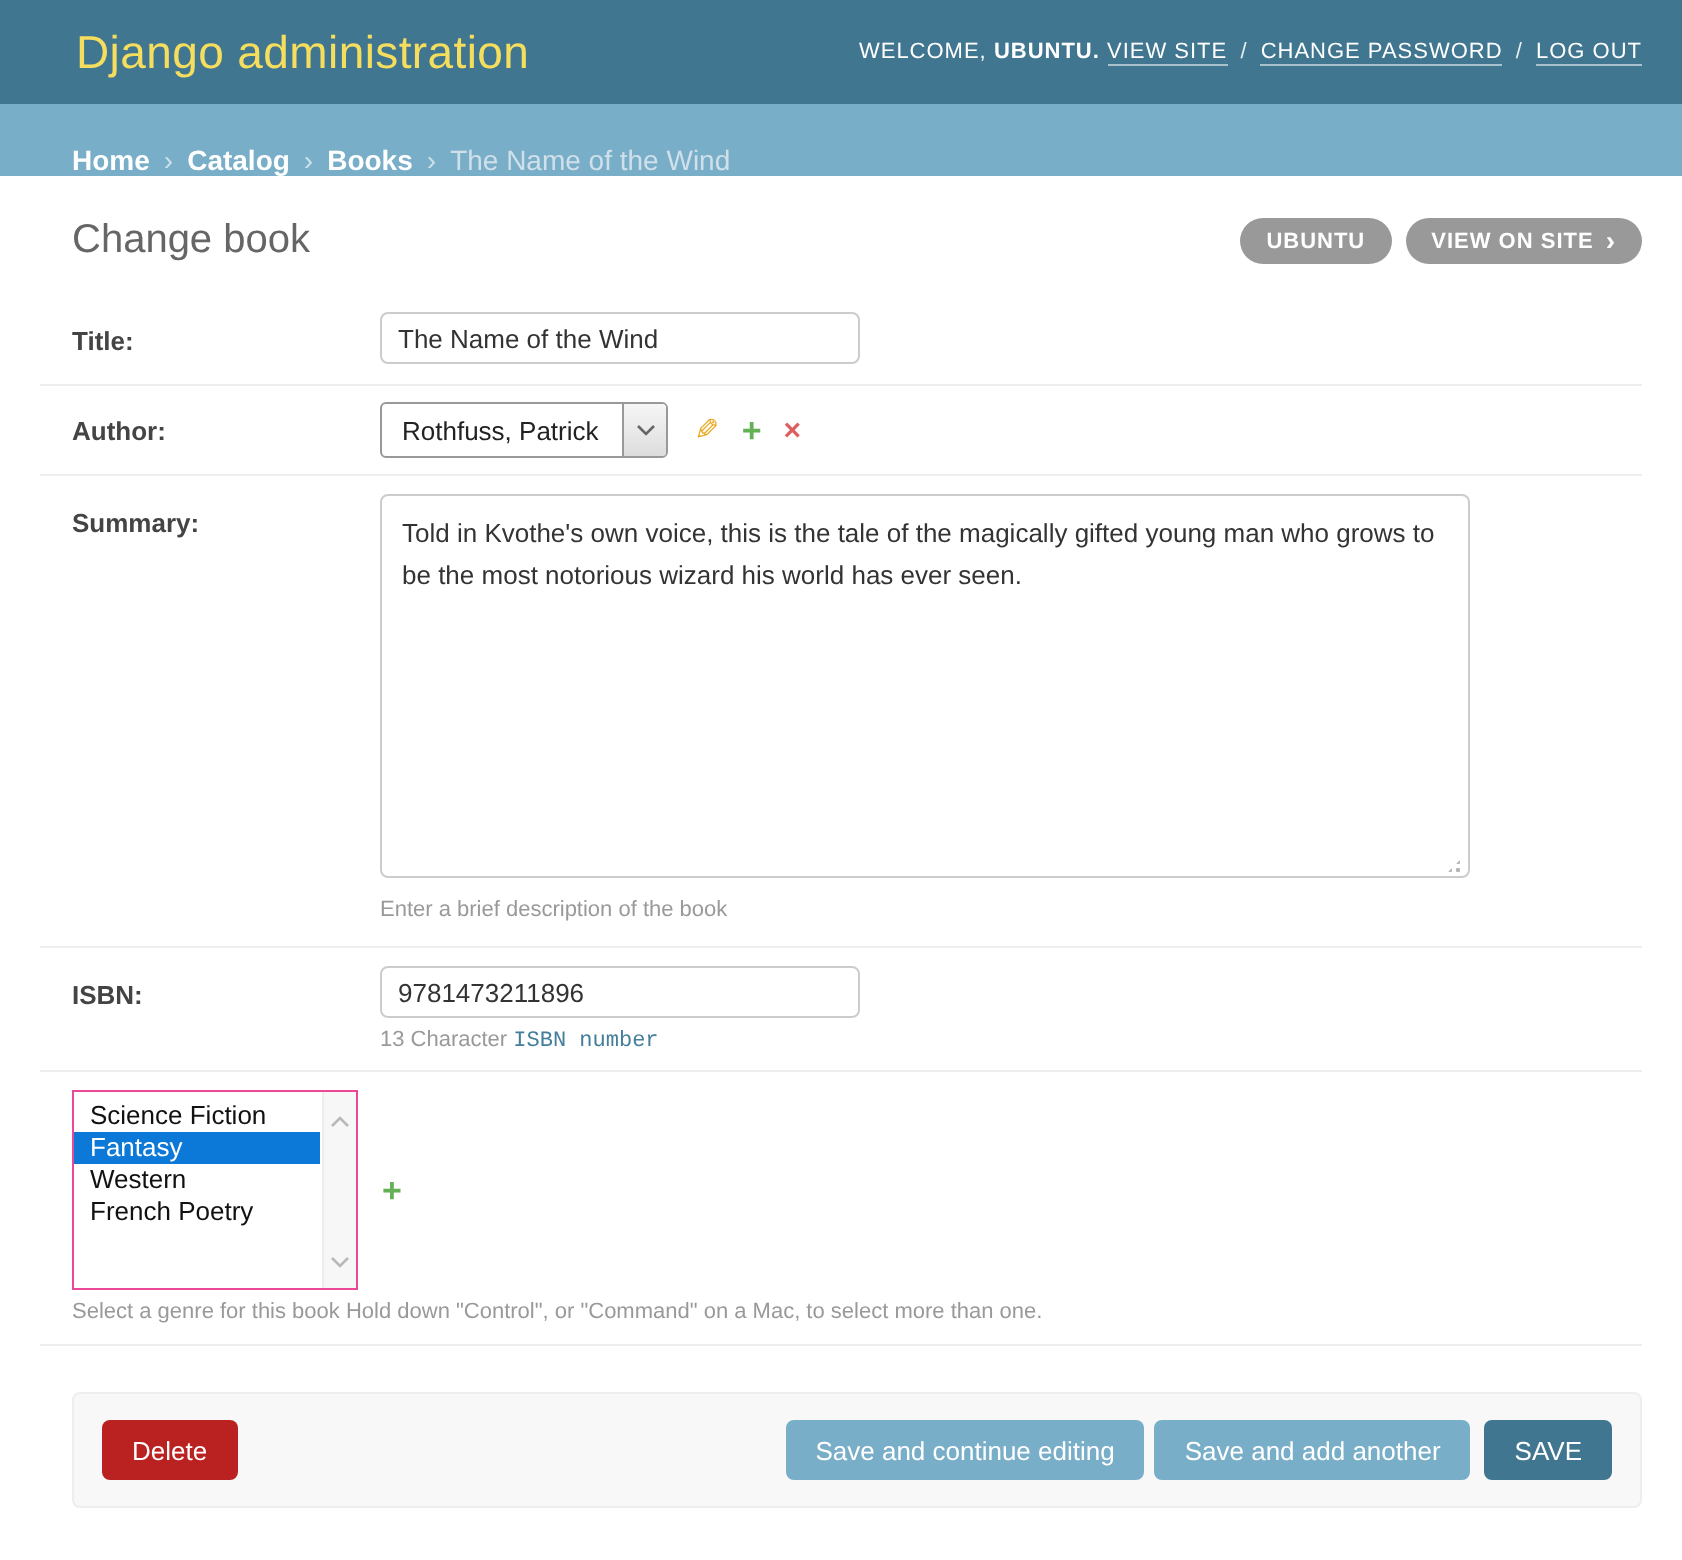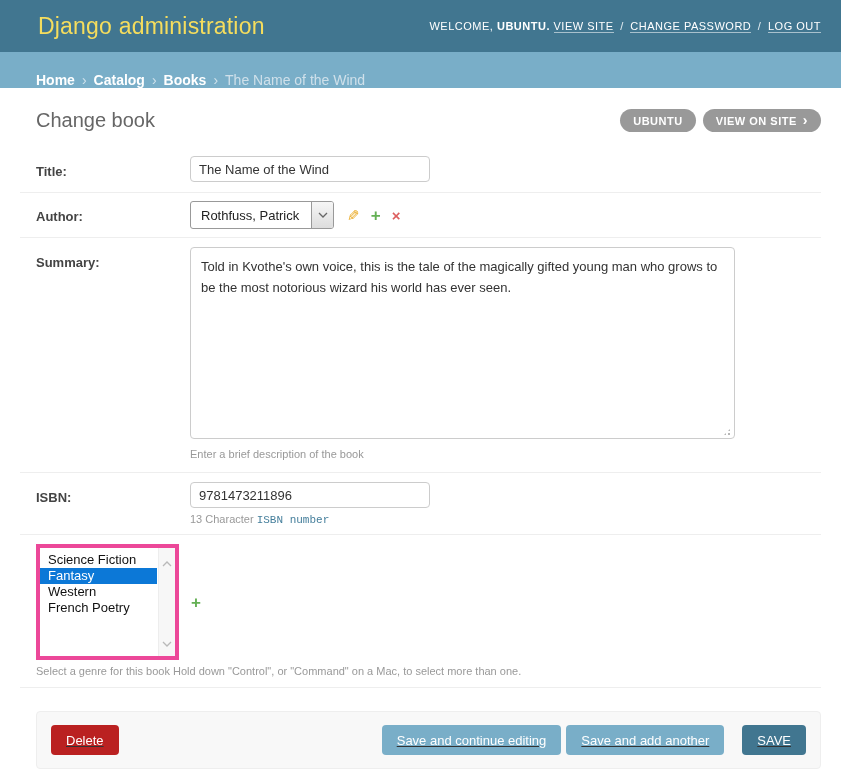--- a/index.html
+++ b/index.html
@@ -91,48 +91,48 @@
     background-size:4px 4px; background-position:1px 1px;
     clip-path:polygon(100% 0, 100% 100%, 0 100%);
   }
 
   .help { font-size:11px; color:#999; margin-top:5px; }
   .help a { color:#447e9b; text-decoration:none; cursor:pointer;font-family:Liberation Mono, monospace; }
 
   
   .genre-line { display:flex; align-items:center; }
   .listbox {
-    position:relative; width:143px; height:116px;
-    border:4px solid #ec4899; background:#fff; padding:4px 0; overflow:hidden;
+    position:relative; width:143px; height:100px;
+    border:1px solid #ec4899; background:#fff; padding:4px 0; overflow:hidden;
   }
   .option { font-size:13px; color:#111; height:16px; line-height:16px; padding:0 8px; margin:0 18px 0 0; white-space:nowrap; cursor:default; }
   .option.selected { background:#0c78d7; color:#fff; }
   .lb-scrollbar {
     position:absolute; top:0; right:0; width:17px; height:100%;
     background:#f7f7f7; border-left:1px solid #ededed;
     display:flex; flex-direction:column; justify-content:space-between; align-items:center;
     padding:5px 0;
   }
   .sb-arrow { color:#b9b9b9; }
   .genre-plus { margin-left:12px; }
 
   
   .submit-row {
     margin:23px 0 0 16px;
     background:#f8f8f8; border:1px solid #eee; border-radius:4px;
-    padding:13px 14px; display:flex; align-items:center;text-decoration:underline;
+    padding:13px 14px; display:flex; align-items:center;
   }
   .btn {
     border:none; border-radius:4px; height:30px; padding:0 15px;
     font-family:"Liberation Sans", sans-serif; font-size:13px; color:#fff; cursor:pointer;
   }
   .btn-delete { background:#ba2121; }
   .spacer { flex:1; }
   .btn-light { background:#79aec8; margin-left:5px; }
-  .btn-default { background:#417690; margin-left:18px; }
+  .btn-default { background:#417690; margin-left:7px; }
 </style>
 </head>
 <body>
 
 <div class="header">
   <div class="brand">Django administration</div>
   <div class="user-tools">
     <span>WELCOME,</span>
     <span class="uname">UBUNTU.</span>
     <a>VIEW SITE</a>

